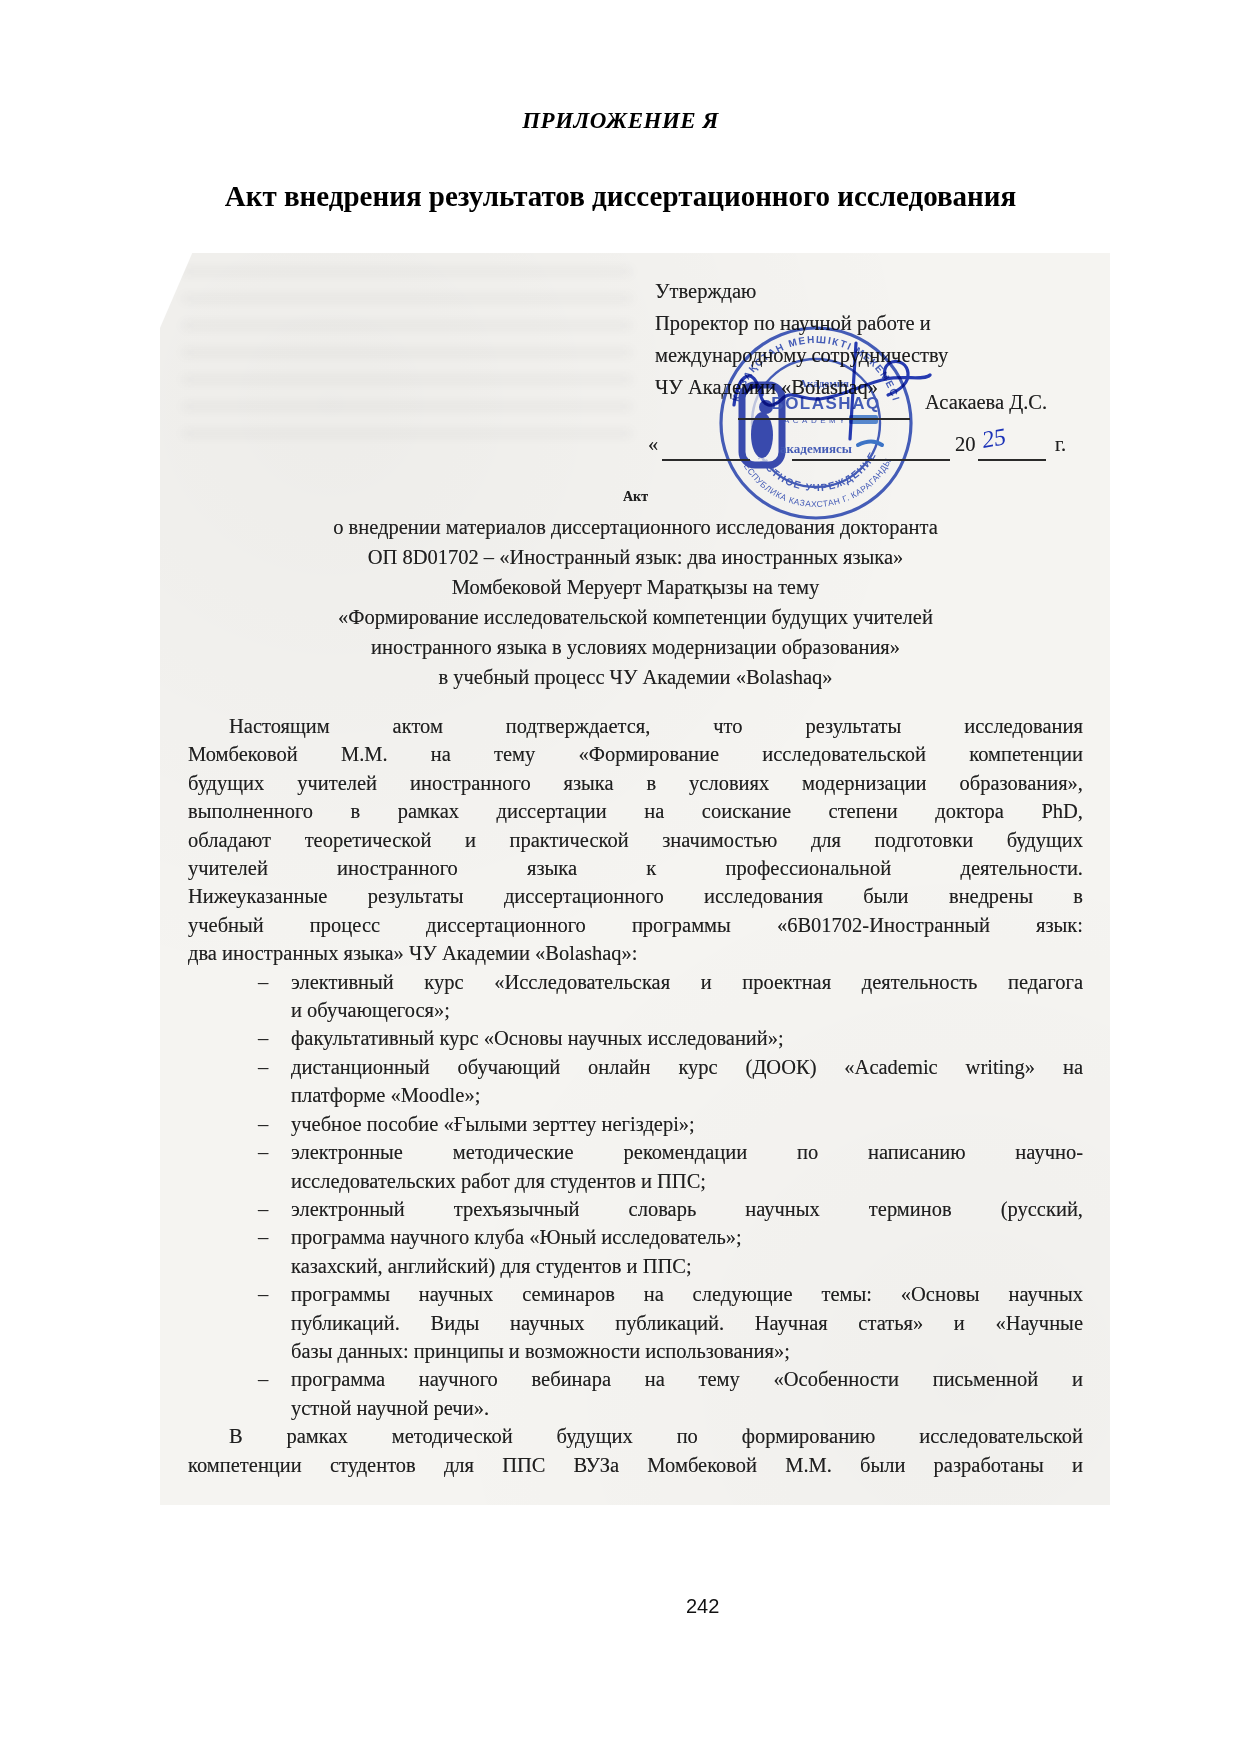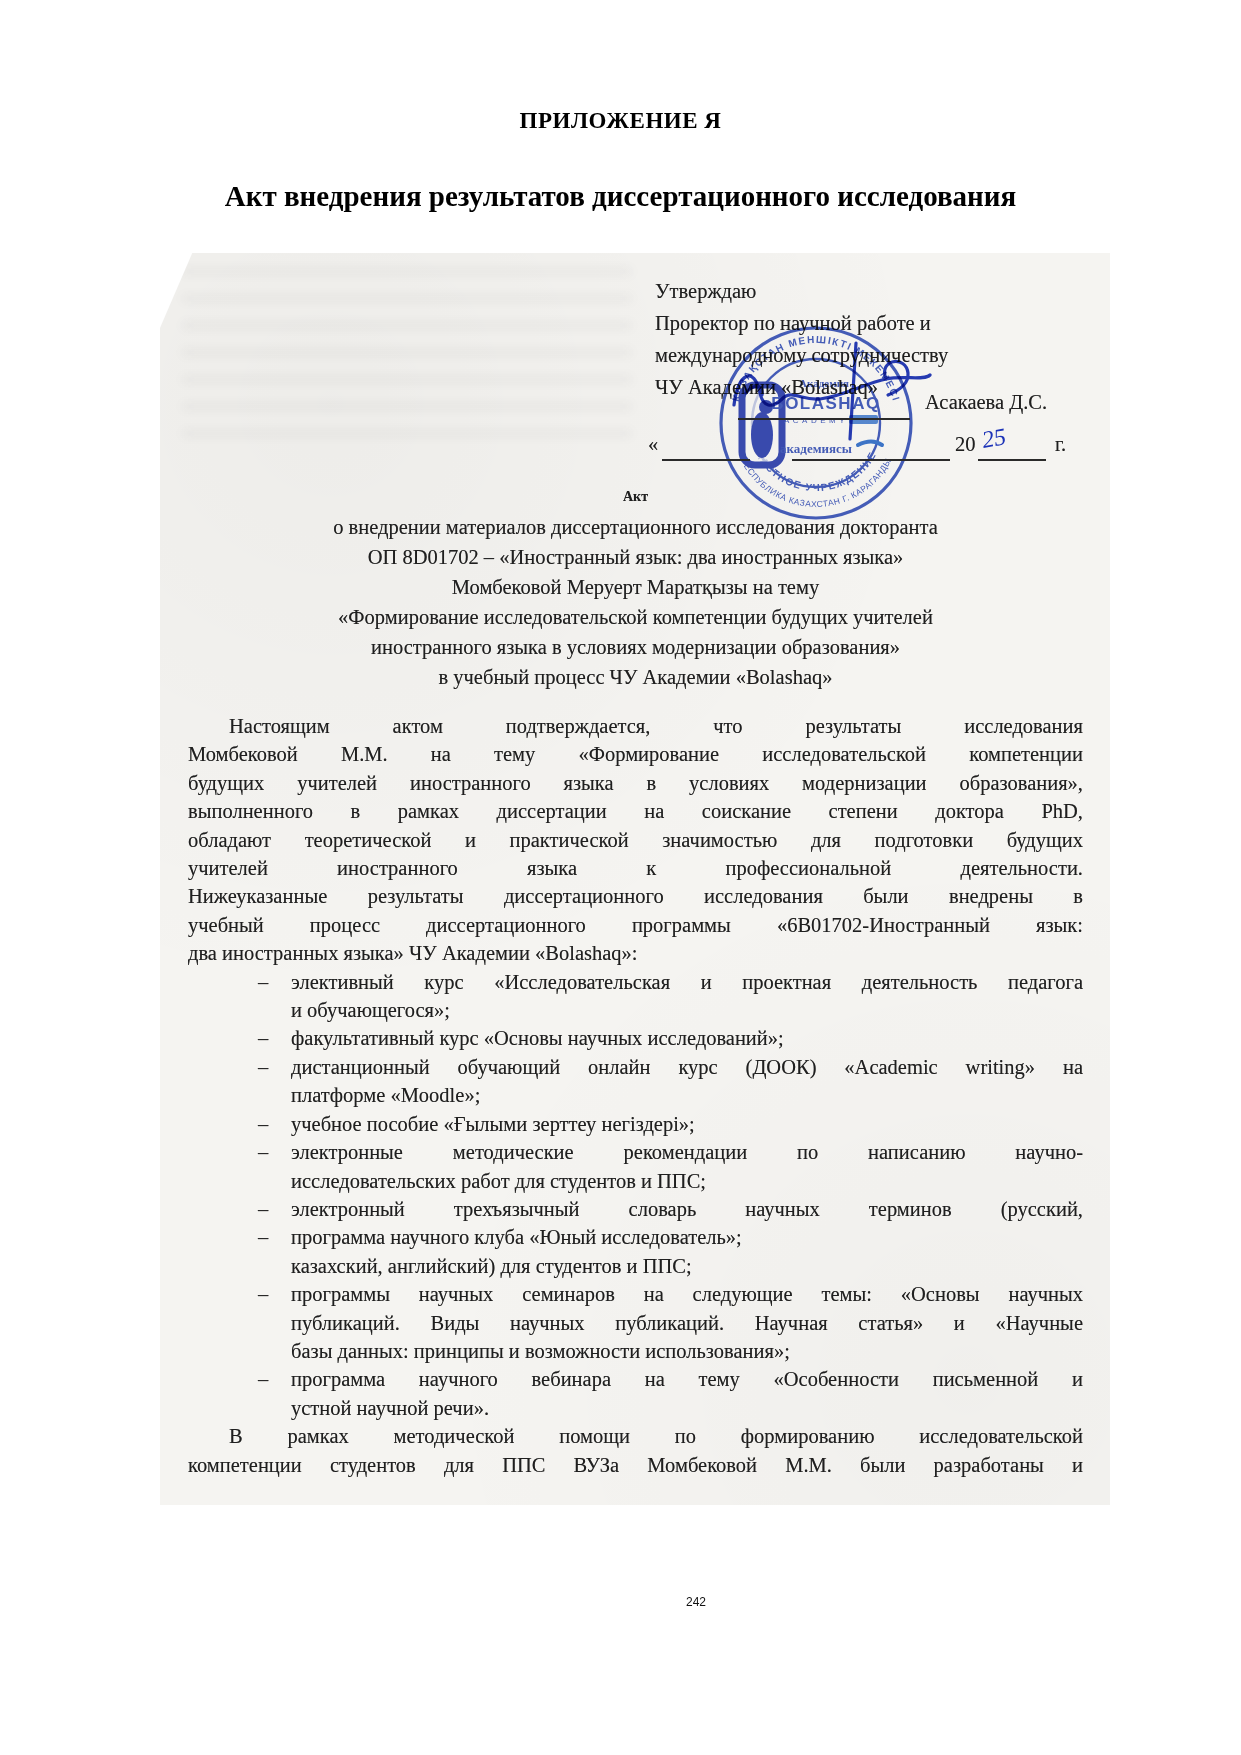--- a/index.html
+++ b/index.html
@@ -6,21 +6,21 @@
   .page{
     position:relative;
     width:1241px;height:1755px;
     background:#ffffff;
     font-family:"Liberation Serif", serif;
     color:#1c1c1c;
     overflow:hidden;
   }
   .h1{
     position:absolute;top:108px;left:0;width:100%;
-    text-align:center;font-weight:bold;font-size:23px;letter-spacing:.5px;color:#000;
+    text-align:center;font-weight:bold;font-size:23px;letter-spacing:.5px;color:#000;font-style:italic;
   }
   .h2{
     position:absolute;top:180px;left:0;width:100%;
     text-align:center;font-weight:bold;font-size:29px;color:#000;
   }
   
   .scan{
     position:absolute;left:160px;top:253px;width:950px;height:1252px;
     background:
       radial-gradient(circle at 18% 12%, rgba(0,0,0,0.03), rgba(0,0,0,0) 45%),
@@ -58,21 +58,21 @@
   .body{position:absolute;left:28px;top:459px;width:895px;}
   .bline{position:relative;line-height:28.4px;min-height:28.4px;}
   .bline.j{text-align:justify;text-align-last:justify;}
   .bline.l{text-align:left;}
   .bline.ind{text-indent:41px;}
   .bline.li{padding-left:103px;}
   .bline.li::before{content:"\2013";position:absolute;left:70px;top:0;}
   .bline.cont{padding-left:103px;}
   .pagenum{
     position:absolute;left:686px;top:1595px;
-    font-family:"Liberation Sans", sans-serif;font-size:12px;color:#111;
+    font-family:"Liberation Sans", sans-serif;font-size:20px;color:#111;
   }
   .scan-text{color:#1f1f1f;text-shadow:0 0 .4px rgba(20,20,20,.45);}
 </style>
 </head>
 <body>
 
 <div class="page">
 
   <div class="h1">ПРИЛОЖЕНИЕ Я</div>
   <div class="h2">Акт внедрения результатов диссертационного исследования</div>
@@ -174,19 +174,19 @@
         <div class="bline li j">электронные методические рекомендации по написанию научно-</div>
         <div class="bline cont l">исследовательских работ для студентов и ППС;</div>
         <div class="bline li j">электронный трехъязычный словарь научных терминов (русский,</div>
         <div class="bline li l">программа научного клуба «Юный исследователь»;</div>
         <div class="bline cont l">казахский, английский) для студентов и ППС;</div>
         <div class="bline li j">программы научных семинаров на следующие темы: «Основы научных</div>
         <div class="bline cont j">публикаций. Виды научных публикаций. Научная статья» и «Научные</div>
         <div class="bline cont l">базы данных: принципы и возможности использования»;</div>
         <div class="bline li j">программа научного вебинара на тему «Особенности письменной и</div>
         <div class="bline cont l">устной научной речи».</div>
-        <div class="bline ind j">В рамках методической помощи по формированию исследовательской</div>
+        <div class="bline ind j">В рамках методической будущих по формированию исследовательской</div>
         <div class="bline j">компетенции студентов для ППС ВУЗа Момбековой М.М. были разработаны и</div>
       </div>
   </div>
 
   <div class="pagenum">242</div>
 </div>
 
 </body></html>

